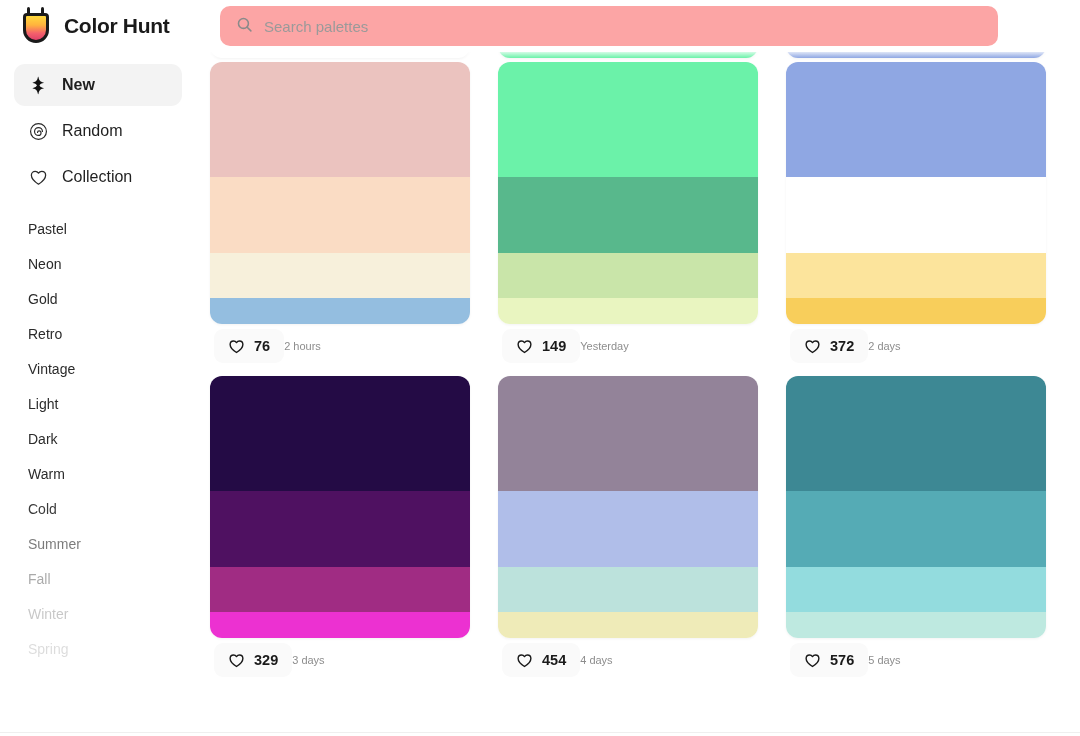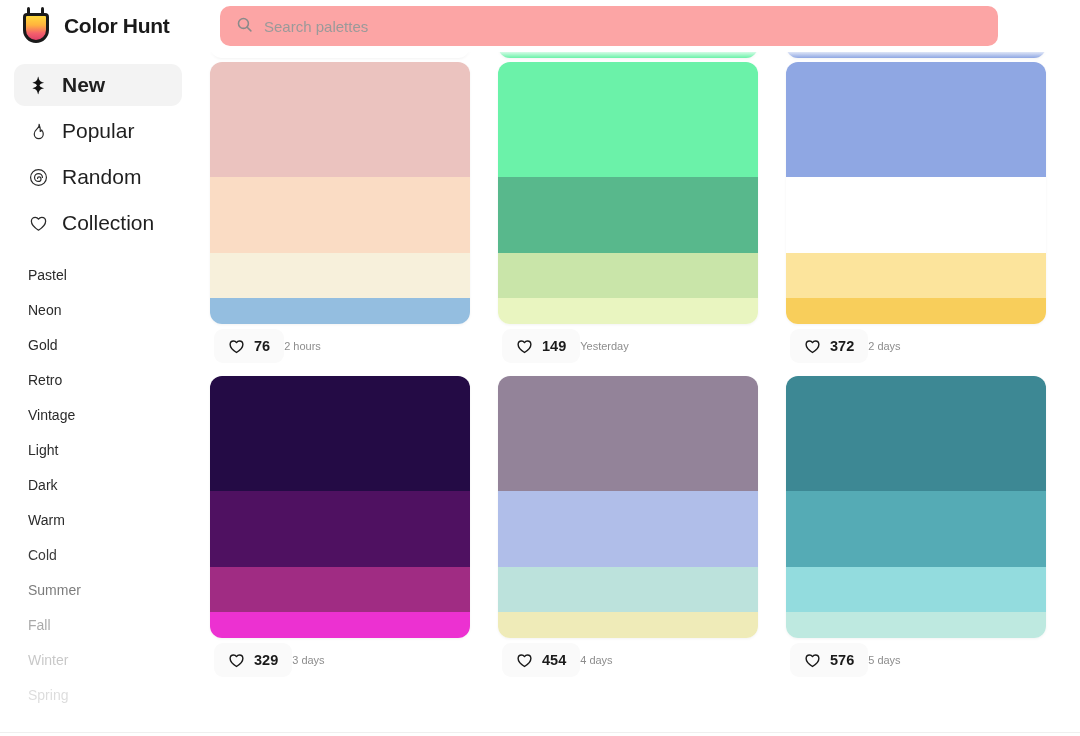--- a/index.html
+++ b/index.html
@@ -47,21 +47,21 @@
   .sidebar {
     position: absolute; top: 56px; left: 0; width: 196px; height: 680px;
     background: #fff; padding: 8px 14px 0 14px; z-index: 20;
   }
   .nav-item {
     display: flex; align-items: center; gap: 14px;
     height: 42px; padding: 0 14px; border-radius: 11px;
     cursor: pointer; margin-bottom: 4px;
   }
   .nav-item.active { background: #f3f3f3; }
-  .nav-label { font-size: 21px; color: #1f1f1f; }
+  .nav-label { font-size: 16px; color: #1f1f1f; }
   .nav-item.active .nav-label { font-weight: bold; }
   .nav-icon { width: 20px; height: 20px; display: flex; align-items: center; justify-content: center; flex: 0 0 20px; }
 
   .tag-list { margin-top: 14px; padding-left: 14px; }
   .tag-item { font-size: 14px; color: #2b2b2b; height: 35px; line-height: 35px; cursor: pointer; }
 
   
   .grid-viewport {
     position: absolute; top: 52px; left: 196px; width: 884px; height: 684px;
     overflow: hidden;
@@ -141,28 +141,20 @@
     <div class="nav-item active">
       <span class="nav-icon">
         <svg width="19" height="19" viewBox="0 0 24 24" fill="#111">
           <path d="M12 1.5c.9 4.2 2.3 5.8 6.3 6.6 .5.1 .5 .6 0 .7 -4 .8-5.4 2.4-6.3 6.6-.1.6-.7.6-.8 0-.9-4.2-2.3-5.8-6.3-6.6-.5-.1-.5-.6 0-.7 4-.8 5.4-2.4 6.3-6.6 .1-.6 .7-.6 .8 0z"></path>
           <path d="M12 8.6c.9 4.2 2.3 5.8 6.3 6.6 .5.1 .5 .6 0 .7 -4 .8-5.4 2.4-6.3 6.6-.1.6-.7.6-.8 0-.9-4.2-2.3-5.8-6.3-6.6-.5-.1-.5-.6 0-.7 4-.8 5.4-2.4 6.3-6.6 .1-.6 .7-.6 .8 0z"></path>
         </svg>
       </span>
       <span class="nav-label">New</span>
     </div>
 
-    <div class="nav-item">
-      <span class="nav-icon">
-        <svg width="18" height="19" viewBox="0 0 24 24" fill="none" stroke="#2b2b2b" stroke-width="1.6" stroke-linejoin="round">
-          <path d="M13.5 2.5c.6 3-1.2 4.4-2.9 6.1-1.9 1.9-3.6 3.8-3.6 6.6 0 3.5 2.7 6.3 6 6.3s6-2.8 6-6.3c0-2.2-.9-3.7-2-5.2-.4 1.1-1.1 1.8-2 2 .8-3.6-.6-7.2-1.5-9.5z"></path>
-        </svg>
-      </span>
-      <span class="nav-label">Popular</span>
-    </div>
 
     <div class="nav-item">
       <span class="nav-icon">
         <svg width="19" height="19" viewBox="0 0 24 24" fill="none" stroke="#2b2b2b" stroke-width="1.5" stroke-linecap="round">
           <circle cx="12" cy="12" r="10"></circle>
           <path d="M17 12a5 5 0 1 0-5 5c1.8 0 3.2-1.4 3.2-3.2 0-1.4-1.1-2.5-2.5-2.5-1.1 0-1.9.8-1.9 1.9"></path>
         </svg>
       </span>
       <span class="nav-label">Random</span>
     </div>

